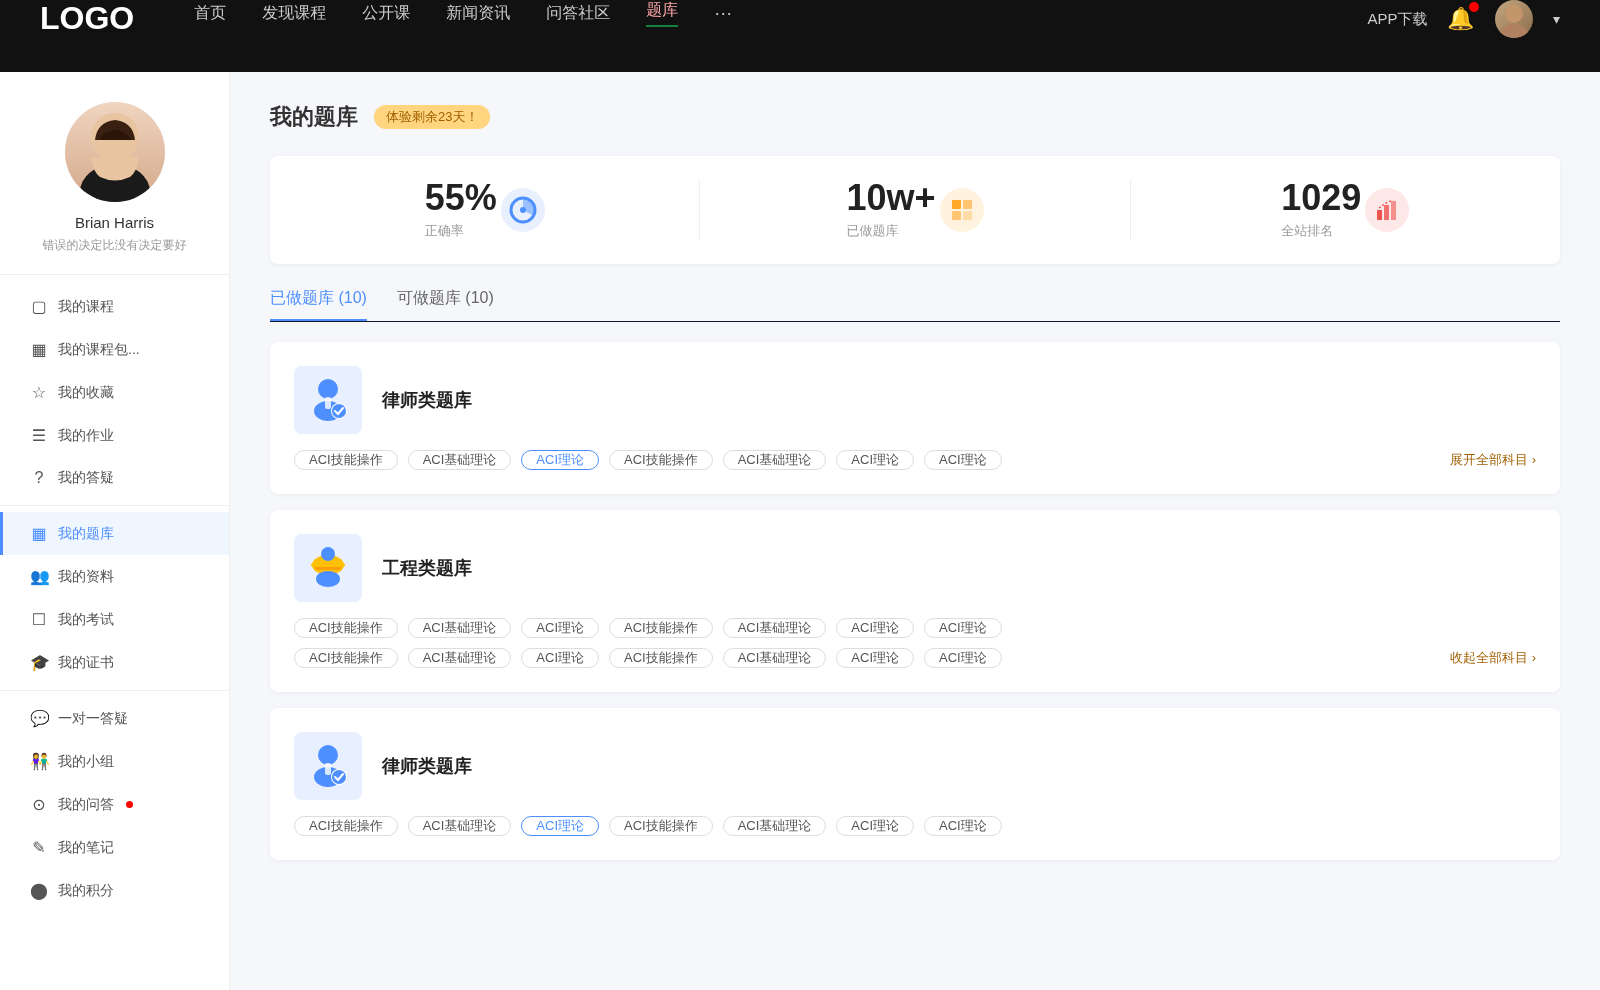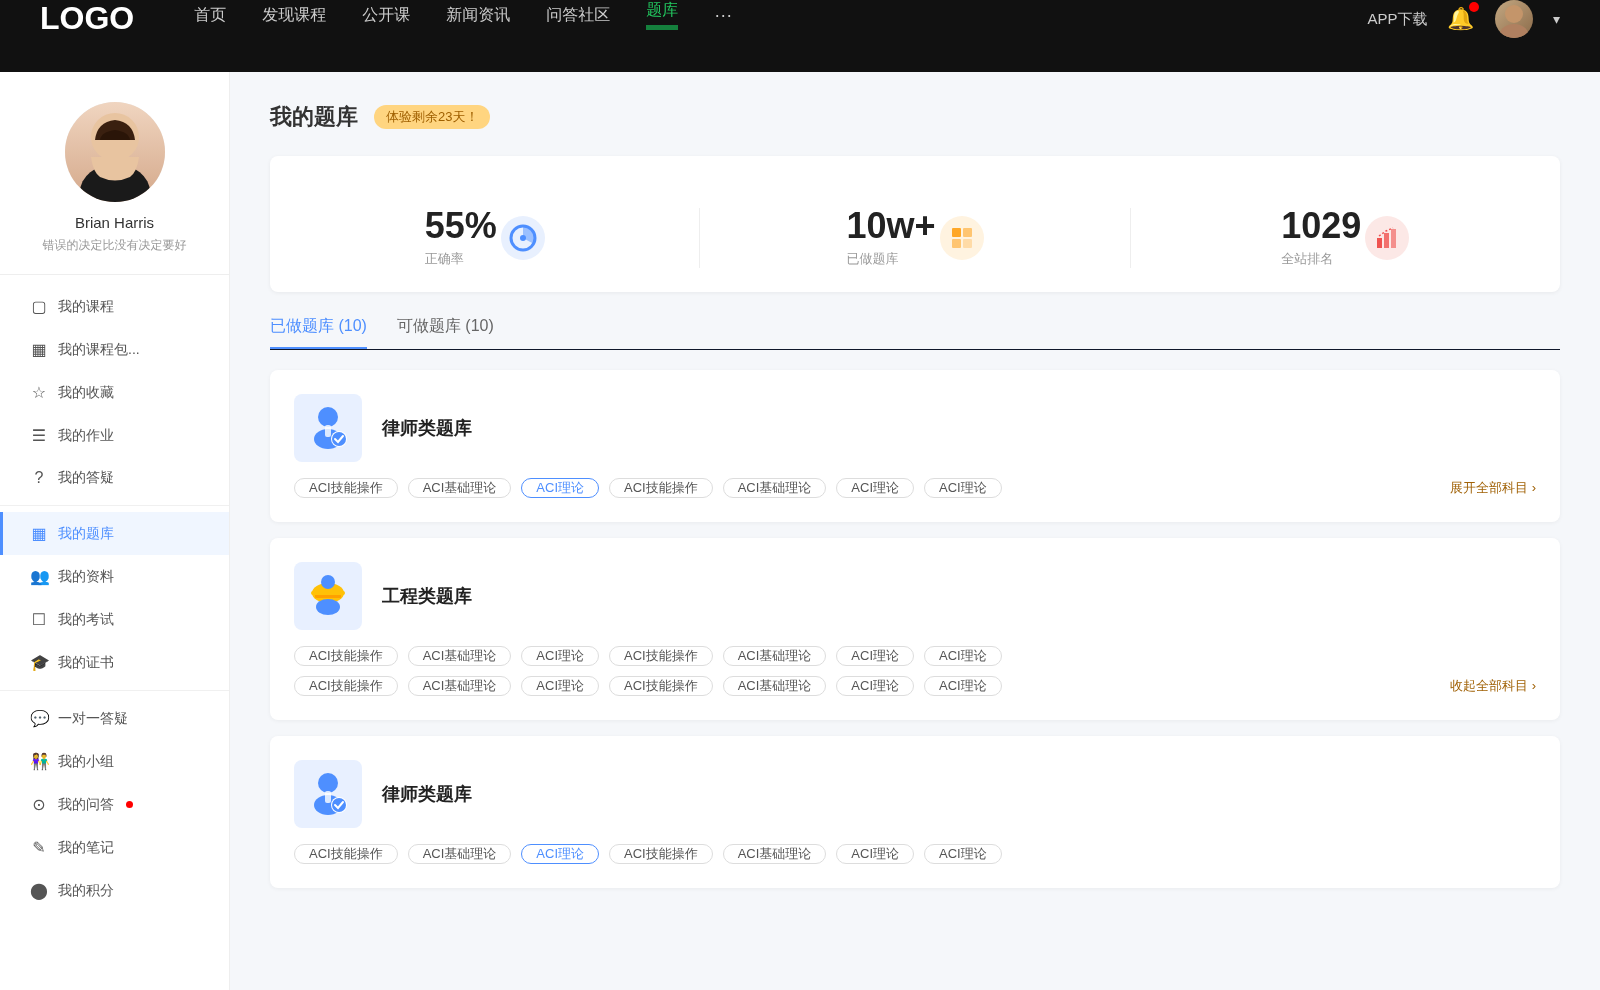--- a/index.html
+++ b/index.html
@@ -27,22 +27,22 @@
       align-items: center;
       gap: 36px;
       flex: 1;
     }
     .navbar-nav a {
       color: #ccc;
       text-decoration: none;
       font-size: 16px;
     }
     .navbar-nav a.active {
-      color: #22c55e;
-      border-bottom: 5px solid #15803d;
+      color: #fca5a5;
+      border-bottom: 2px solid #15803d;
       padding-bottom: 4px;
     }
     .navbar-more {
       color: #ccc;
       font-size: 18px;
     }
     .navbar-right {
       display: flex;
       align-items: center;
       gap: 20px;
@@ -201,21 +201,20 @@
       box-shadow: 0 1px 4px rgba(0,0,0,0.06);
     }
     .stat-item {
       flex: 1;
       display: flex;
       align-items: center;
       justify-content: center;
       gap: 4px;
       border-right: 1px solid #eee;
       padding: 0 20px;
-      margin-top: 28px;
     }
     .stat-item:last-child { border-right: none; }
     .stat-text {}
     .stat-value {
       font-size: 36px;
       font-weight: 600;
       color: #222;
       line-height: 1;
     }
     .stat-label {

